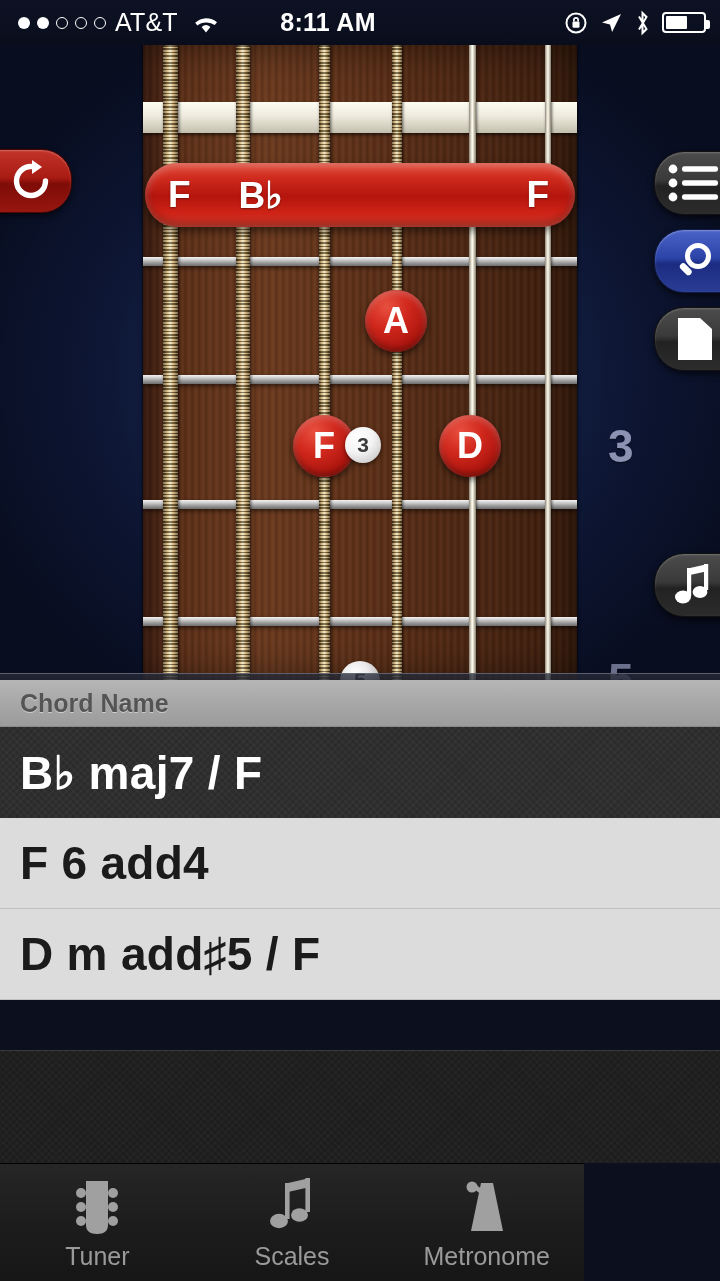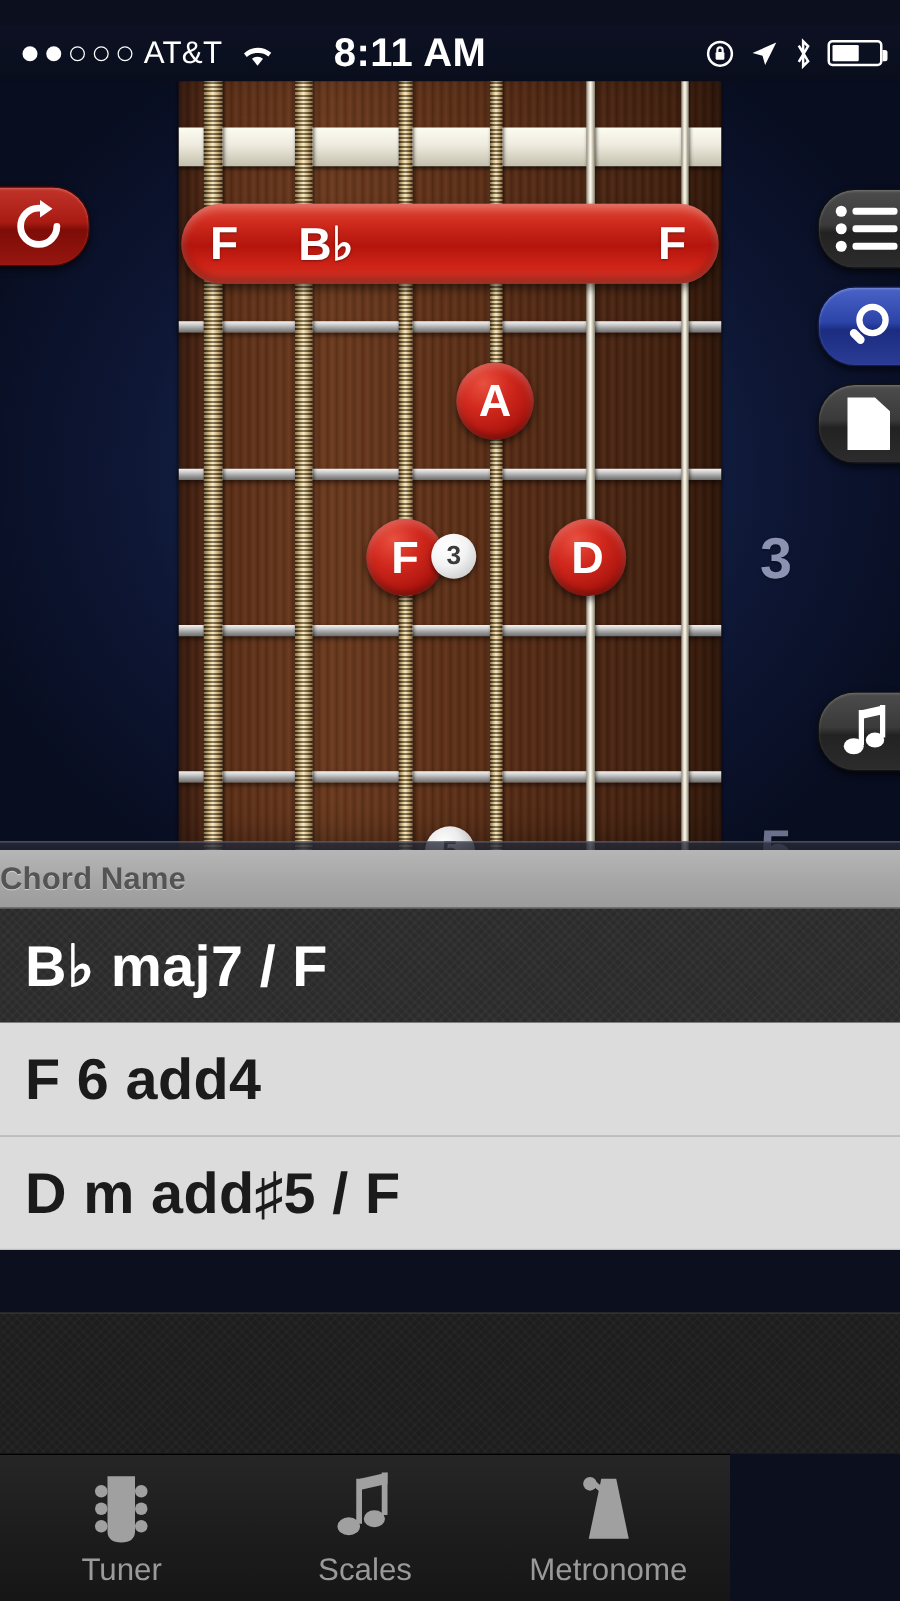--- a/index.html
+++ b/index.html
@@ -8,31 +8,31 @@
     font-family: "Liberation Sans", sans-serif;
     background:#0b0f1e;
     overflow:hidden;
     position:relative;
   }
 
   
   #statusbar{
     position:absolute; left:0; top:0; width:720px; height:45px;
     background:linear-gradient(to bottom,#0d1123 0%,#0b1020 60%,#090d1b 100%);
-    display:flex; align-items:center; color:#fff; z-index:60;margin-top:20px;
+    display:flex; align-items:center; color:#fff; z-index:60;
   }
   #sb-left{ display:flex; align-items:center; padding-left:18px; gap:9px; }
   .dots{ display:flex; gap:7px; align-items:center; }
   .dot{ width:12px;height:12px;border-radius:50%; }
   .dot.on{ background:#fff; }
   .dot.off{ background:transparent; border:1.6px solid #fff; }
   #carrier{ font-size:25px; font-weight:400; letter-spacing:.2px; }
   #wifi{ margin-left:4px; }
   #sb-time{ position:absolute; left:0; width:656px; text-align:center;
-            font-size:32px; font-weight:600; letter-spacing:.3px; }
+            font-size:25px; font-weight:600; letter-spacing:.3px; }
   #sb-right{ position:absolute; right:14px; display:flex; align-items:center; gap:11px; }
   .batt{ width:44px;height:21px;border:2px solid #fff;border-radius:4px;
          position:relative; display:flex; align-items:center; padding:2px;}
   .batt:after{content:"";position:absolute;right:-6px;top:6px;width:4px;height:9px;
               background:#fff;border-radius:0 2px 2px 0;}
   .batt i{display:block;height:100%;width:58%;background:#fff;border-radius:1px;}
 
   
   #guitar{
     position:absolute; left:0; top:45px; width:720px; height:635px;
@@ -137,21 +137,21 @@
     position:absolute; left:0; top:628px; width:720px; height:52px;
     background:linear-gradient(to bottom, rgba(40,44,58,.78) 0%, rgba(18,20,32,.86) 48%, rgba(10,12,22,.9) 100%);
     border-top:1px solid rgba(190,195,215,.45);
     border-bottom:1px solid rgba(120,128,155,.45);
     display:flex; align-items:center; z-index:30;
   }
 
   
   #list{ position:absolute; left:0; top:680px; width:720px; height:483px; }
   .sect{
-    height:47px; display:flex; align-items:center; 
+    height:47px; display:flex; align-items:center; padding-left:20px;
     background:linear-gradient(to bottom,#b6b6b6 0%,#a7a7a7 50%,#9c9c9c 100%);
     color:#545454; font-size:25px; font-weight:bold;
     text-shadow:0 1px 0 rgba(255,255,255,.45);
     border-bottom:1px solid #8a8a8a;
   }
   .row{ display:flex; align-items:center; padding-left:20px; height:91px; }
   .row.dark{
     background-color:#2b2b2b;
     background-image:
       repeating-linear-gradient(45deg, rgba(255,255,255,.022) 0 2px, rgba(0,0,0,0) 2px 5px),

